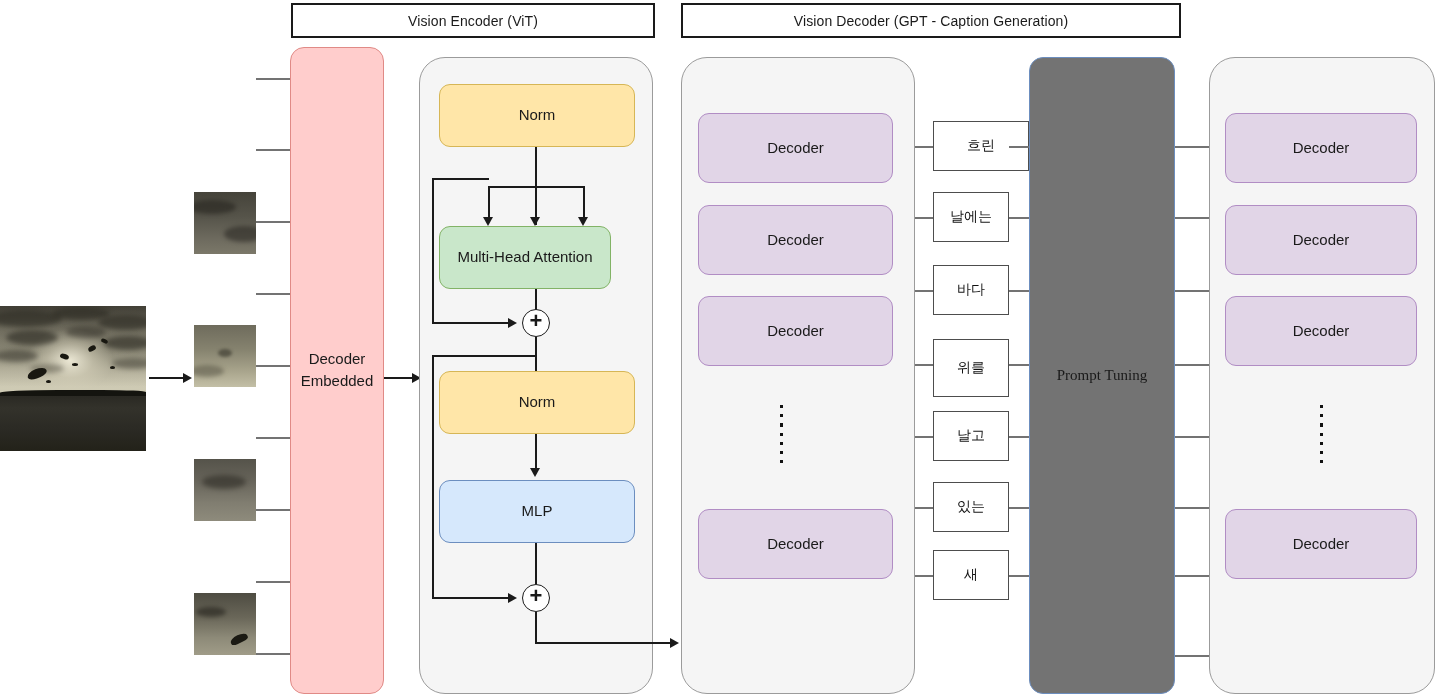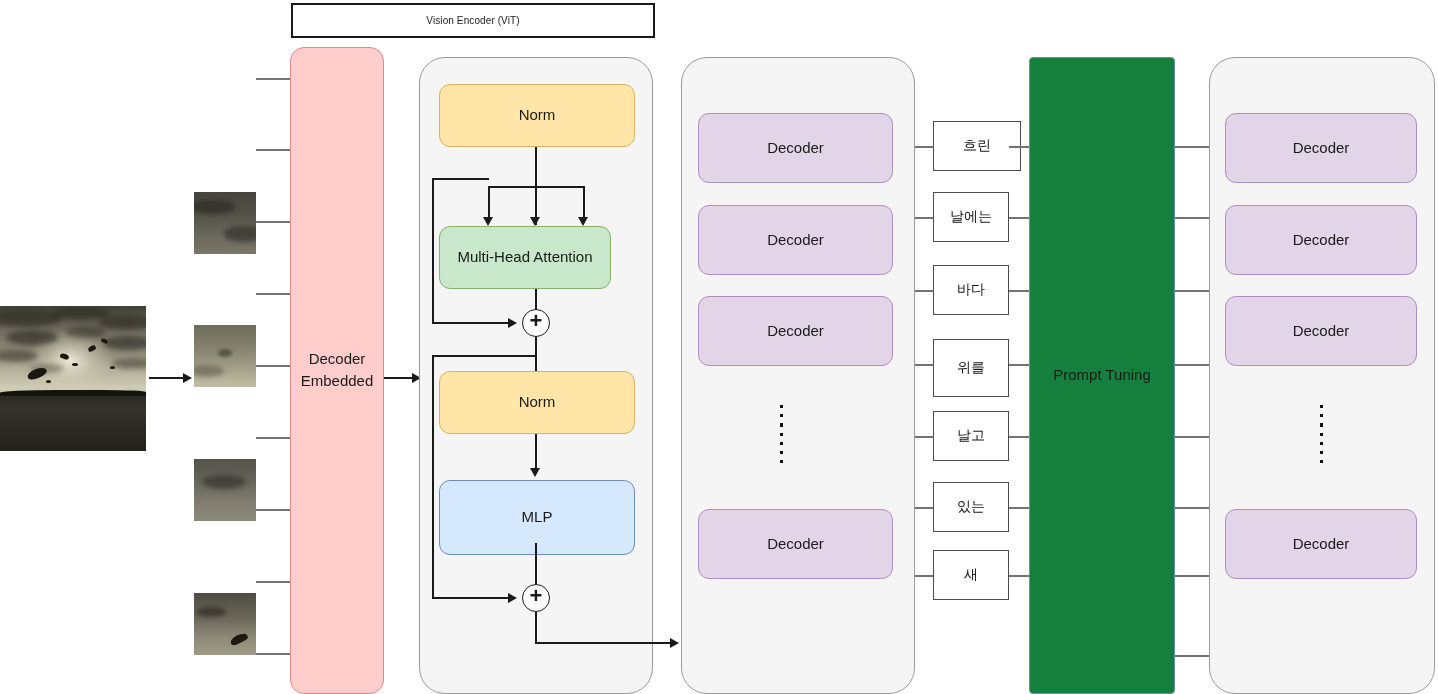--- a/index.html
+++ b/index.html
@@ -17,21 +17,21 @@
   }
   .abs { position: absolute; box-sizing: border-box; }
 
   
   .section-title {
     border: 2px solid #1a1a1a;
     background: #ffffff;
     display: flex;
     align-items: center;
     justify-content: center;
-    font-size: 10px;
+    font-size: 14px;
     color: #1a1a1a;
     letter-spacing: 0.1px;
   }
 
   
   .panel {
     background: #f5f5f5;
     border: 1.3px solid #9b9b9b;
     border-radius: 26px;
   }
@@ -43,21 +43,21 @@
     justify-content: center;
     font-size: 15px;
     color: #1a1a1a;
     text-align: center;
     line-height: 1.25;
   }
   .box-norm   { background:#FFE6A8; border:1.4px solid #D6B656; border-radius:11px; }
   .box-attn   { background:#C9E7CA; border:1.4px solid #82B366; border-radius:11px; }
   .box-mlp    { background:#D6E8FC; border:1.4px solid #6C8EBF; border-radius:11px; }
   .box-embed  { background:#FFCDCC; border:1.6px solid #E08A86; border-radius:14px; }
-  .box-prompt { background:#15803d; border:1.6px solid #6C8EBF; border-radius:4px; }
+  .box-prompt { background:#737373; border:1.6px solid #6C8EBF; border-radius:14px;font-family:Liberation Serif, serif; }
   .box-decoder{ background:#E1D5E7; border:1.4px solid #B18DC4; border-radius:11px; }
   .box-token  {
     background:#ffffff; border:1.5px solid #4d4d4d;
     display:flex; align-items:center; justify-content:center;
     font-size:14px; color:#111;
   }
 
   
   .hline { background:#737373; height:1.6px; }
 
@@ -129,20 +129,21 @@
 
   .patch { position:relative; overflow:hidden; background:#706d5e; }
 </style>
 </head>
 <body>
 
 <div id="canvas">
 
   <div class="abs section-title" style="left:291px; top:3px; width:364px; height:35px;">Vision Encoder (ViT)</div>
 
+  <div class="abs section-title" style="left:681px; top:3px; width:500px; height:35px;">Vision Decoder (GPT - Caption Generation)</div>
 
 
   <div class="abs photo" style="left:0px; top:306px; width:146px; height:145px;">
     <div class="sky" style="height:88px;"></div>
     <div class="cloud" style="left:-12px; top:4px;  width:74px; height:17px;"></div>
     <div class="cloud" style="left:52px;  top:1px;  width:58px; height:13px;"></div>
     <div class="cloud" style="left:98px;  top:9px;  width:56px; height:15px;"></div>
     <div class="cloud" style="left:6px;   top:24px; width:52px; height:15px;"></div>
     <div class="cloud" style="left:66px;  top:20px; width:40px; height:12px; background:rgba(40,38,30,0.45);"></div>
     <div class="cloud" style="left:104px; top:30px; width:48px; height:14px;"></div>
@@ -236,21 +237,21 @@
   <div class="abs bline-h" style="left:432px; top:597px; width:82px;"></div>
   <div class="abs arrow-right" style="left:508px; top:593px;"></div>
 
   <div class="abs box box-norm" style="left:439px; top:371px; width:196px; height:63px;">
     <span>Norm</span>
   </div>
 
   <div class="abs bline-v" style="left:535px; top:434px; height:38px;"></div>
   <div class="abs arrow-down" style="left:530px; top:468px;"></div>
 
-  <div class="abs box box-mlp" style="left:439px; top:480px; width:196px; height:75px;">
+  <div class="abs box box-mlp" style="left:439px; top:480px; width:196px; height:63px;">
     <span>MLP</span>
   </div>
 
   <div class="abs bline-v" style="left:535px; top:543px; height:41px;"></div>
   <div class="abs plus" style="left:522px; top:584px;">
     <span>+</span>
   </div>
 
   <div class="abs bline-v" style="left:535px; top:612px; height:31px;"></div>
   <div class="abs bline-h" style="left:535px; top:642px; width:142px;"></div>
@@ -273,21 +274,21 @@
       <i></i>
       <i></i>
       <i></i>
       <i></i>
       <i></i>
   </div>
   <div class="abs box box-decoder" style="left:698px; top:509px; width:195px; height:70px;">
     <span>Decoder</span>
   </div>
 
-  <div class="abs box-token" style="left:933px; top:121px; width:88px; height:50px;align-items:center;">
+  <div class="abs box-token" style="left:933px; top:121px; width:96px; height:50px;align-items:center;">
     <span>흐린</span>
   </div>
   <div class="abs box-token" style="left:933px; top:192px; width:76px; height:50px;">
     <span>날에는</span>
   </div>
   <div class="abs box-token" style="left:933px; top:265px; width:76px; height:50px;">
     <span>바다</span>
   </div>
   <div class="abs box-token" style="left:933px; top:339px; width:76px; height:58px;">
     <span>위를</span>

